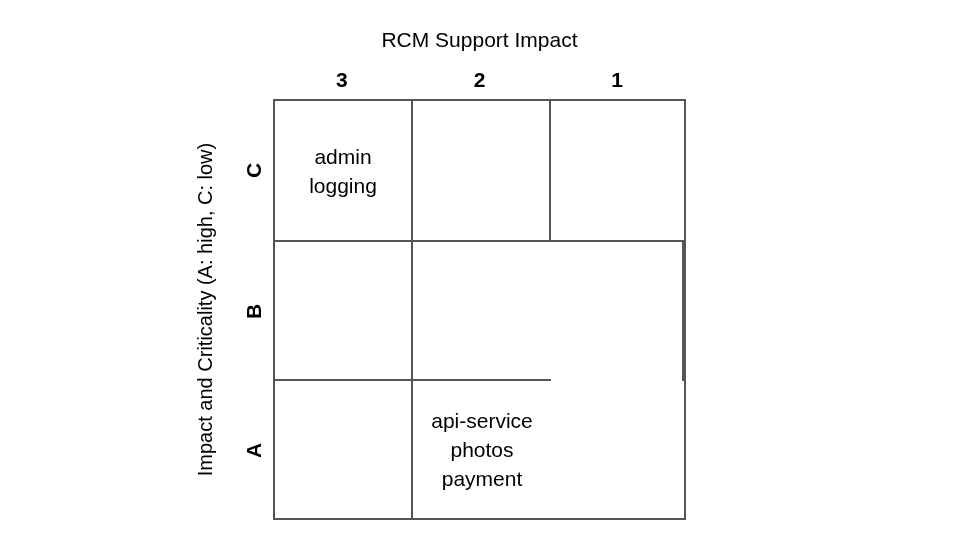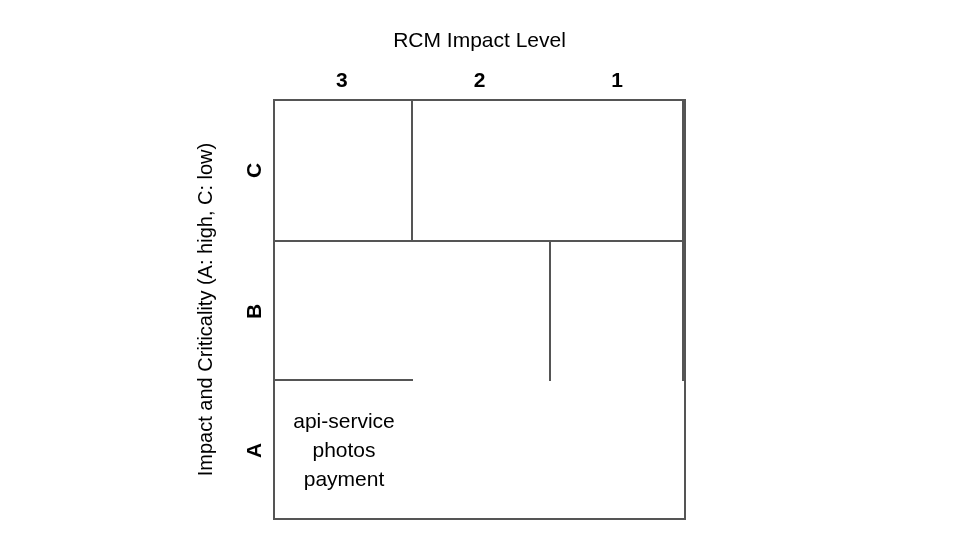--- a/index.html
+++ b/index.html
@@ -133,21 +133,21 @@
     font-weight: 400;
     color: #000;
     white-space: pre-line;
   }
 </style>
 </head>
 <body>
 
 <div id="canvas">
 
-  <div class="chart-title">RCM Impact Level</div>
+  <div class="chart-title">RCM Support Impact</div>
 
   <div class="col-headers">
     <div class="col-header">3</div>
     <div class="col-header">2</div>
     <div class="col-header">1</div>
   </div>
 
   <div class="y-axis-title">Impact and Criticality (A: high, C: low)</div>
 
   <div class="row-headers">
@@ -158,20 +158,24 @@
       <span>B</span>
     </div>
     <div class="row-header r2">
       <span>A</span>
     </div>
   </div>
 
   <div class="matrix">
 
     <div class="cell">
+      <div class="cell-text">admin
+logging</div>
+    </div>
+    <div class="cell">
       <div class="cell-text"></div>
     </div>
     <div class="cell last-col">
       <div class="cell-text"></div>
     </div>
 
     <div class="cell">
       <div class="cell-text"></div>
     </div>
     <div class="cell last-col">

